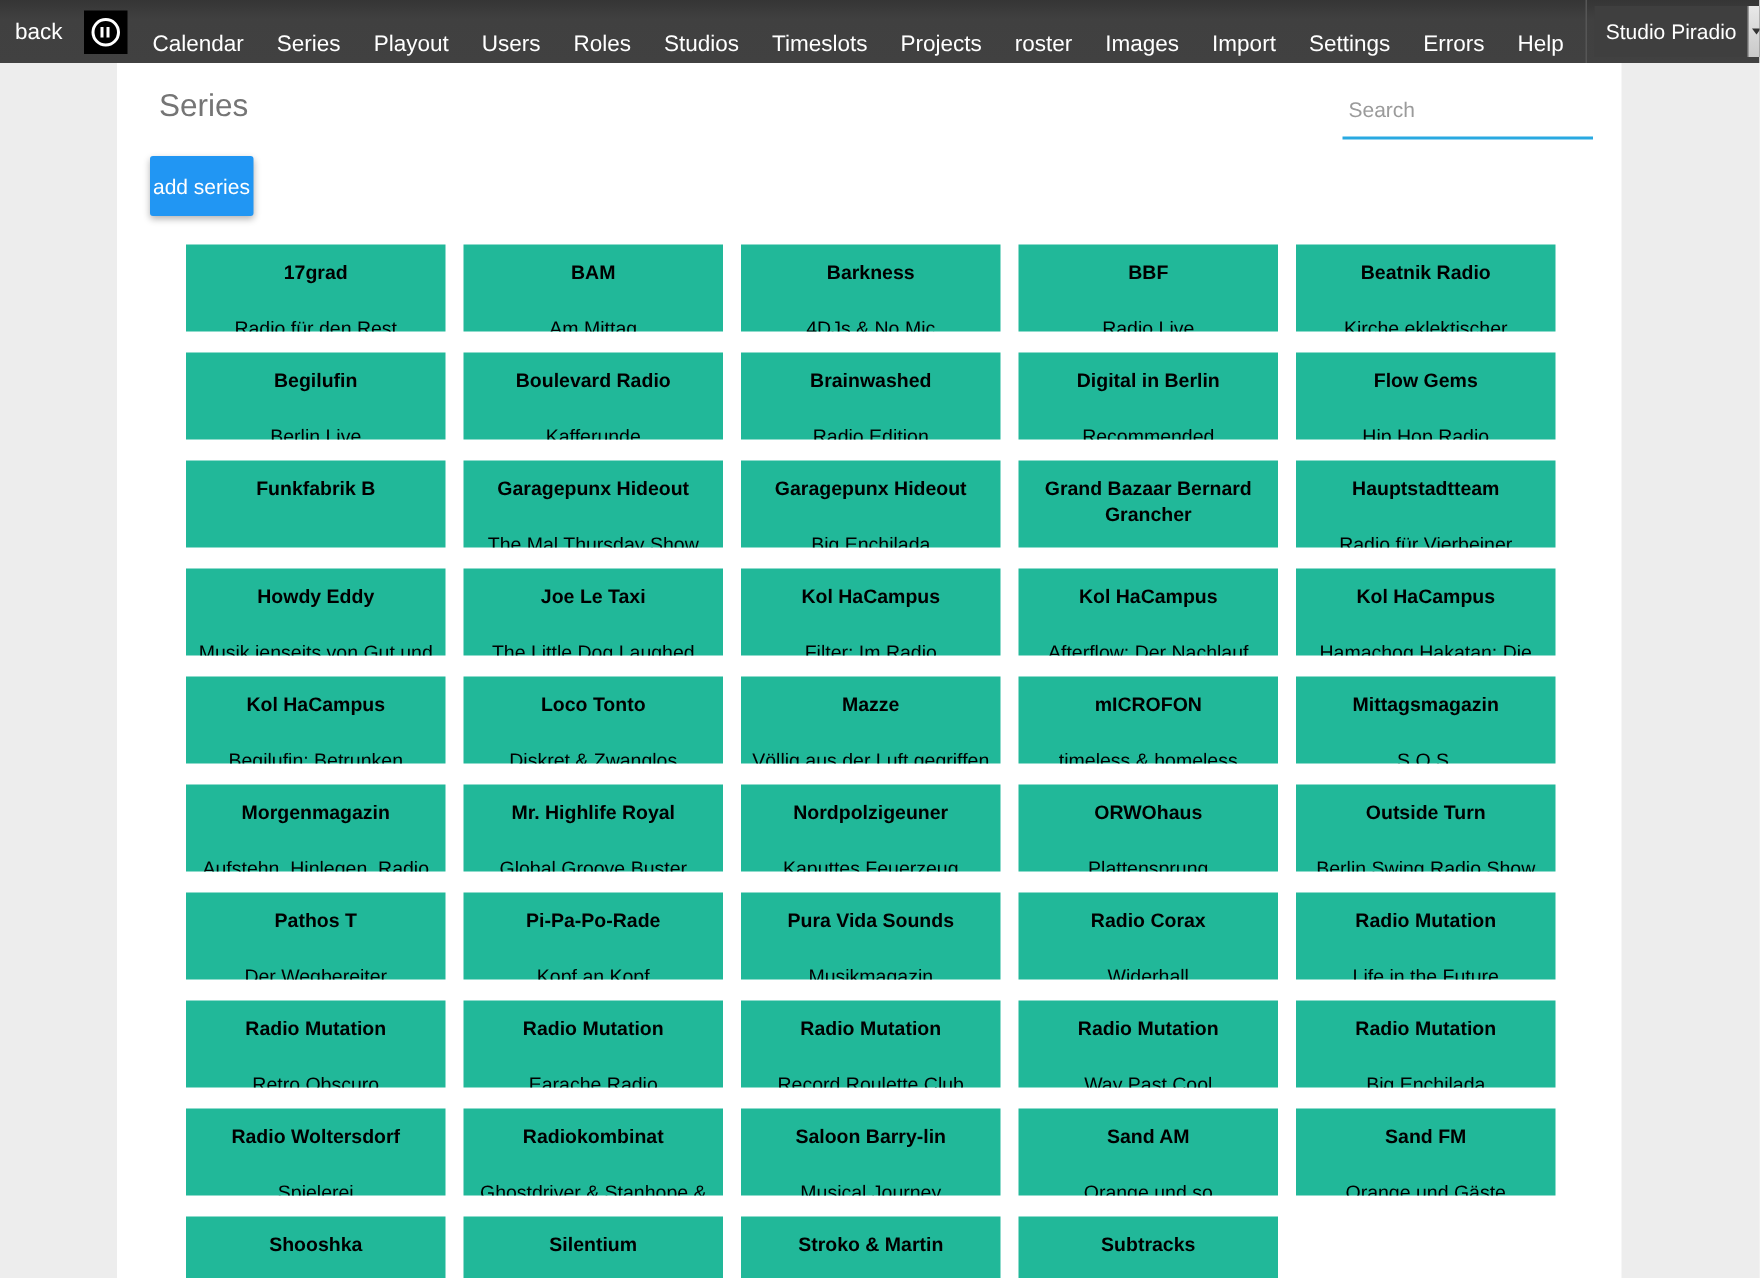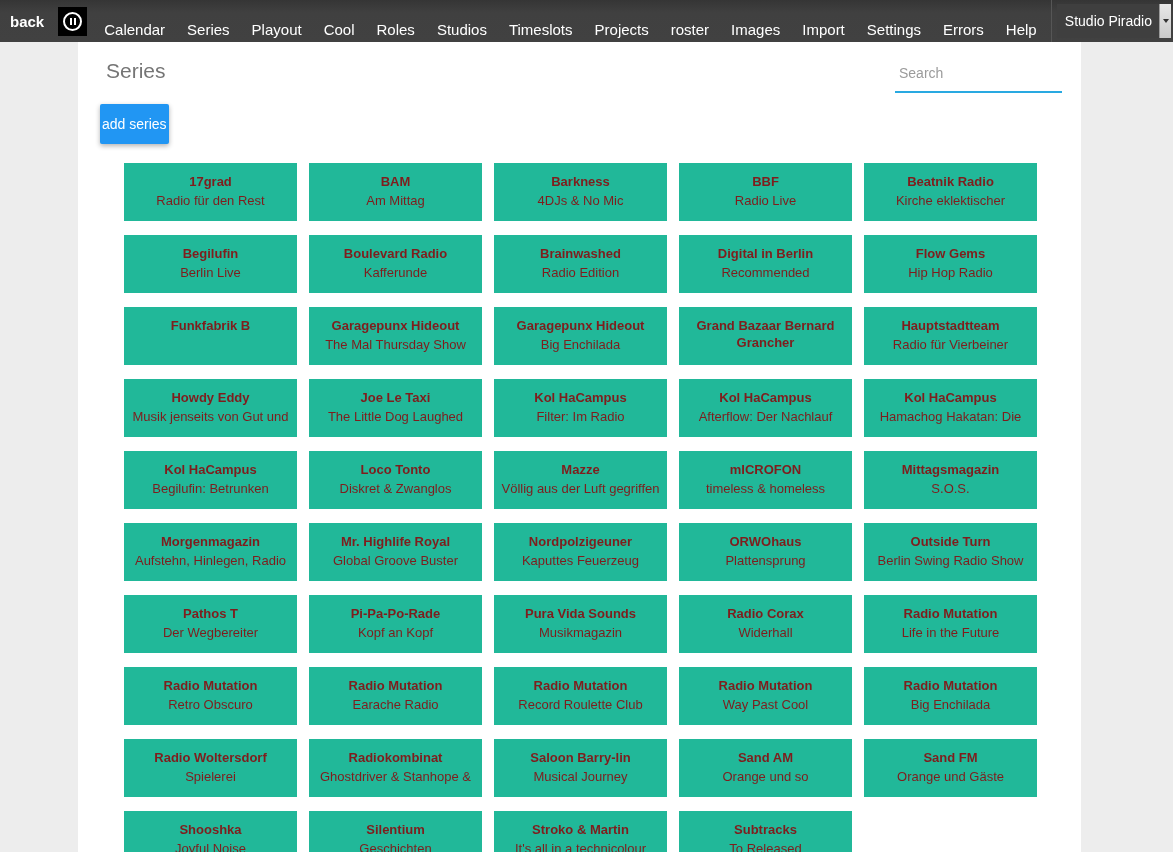--- a/index.html
+++ b/index.html
@@ -14,21 +14,21 @@
   .navbar {
     height: 42px;
     background: linear-gradient(180deg, #353535 0%, #404040 30%, #414141 100%);
     display: flex;
     align-items: center;
     color: #fff;
     font-size: 15px;
     white-space: nowrap;
   }
   .navbar a { color: #fff; text-decoration: none; }
-  .nav-back { padding: 0 14px 0 10px; cursor: pointer; font-weight: bold; }
+  .nav-back { padding: 0 14px 0 10px; cursor: pointer; }
   .nav-logo {
     width: 29px; height: 29px;
     background: #000;
     display: flex; align-items: center; justify-content: center;
     margin-right: 6px;
     flex: 0 0 auto;
   }
   .nav-logo .circle {
     width: 19px; height: 19px;
     border: 2px solid #fff;
@@ -115,56 +115,56 @@
     margin: 19px 0 0 46px;
     display: grid;
     grid-template-columns: repeat(5, 173px);
     column-gap: 12px;
     row-gap: 14px;
     list-style: none;
   }
   .series-card {
     height: 58px;
     background: #21b899;
-    color: #7f1d1d;
+    color: #000000;
     text-align: center;
     overflow: hidden;
     padding: 0 6px;
     cursor: pointer;
   }
   .series-card .card-title {
     font-size: 13px;
     font-weight: bold;
     line-height: 17px;
     margin-top: 10px;
   }
   .series-card .card-subtitle {
     font-size: 13px;
     line-height: 16px;
-    margin-top: 3px;
+    margin-top: 21px;
     white-space: nowrap;
     overflow: hidden;
   }
 </style>
 </head>
 <body>
 
 <div class="navbar">
   <a class="nav-back">back</a>
   <div class="nav-logo">
     <div class="circle">
         <span class="bar"></span>
         <span class="bar"></span>
       </div>
   </div>
   <div class="nav-items">
       <a class="nav-item">Calendar</a>
       <a class="nav-item">Series</a>
       <a class="nav-item">Playout</a>
-      <a class="nav-item">Cool</a>
+      <a class="nav-item">Users</a>
       <a class="nav-item">Roles</a>
       <a class="nav-item">Studios</a>
       <a class="nav-item">Timeslots</a>
       <a class="nav-item">Projects</a>
       <a class="nav-item">roster</a>
       <a class="nav-item">Images</a>
       <a class="nav-item">Import</a>
       <a class="nav-item">Settings</a>
       <a class="nav-item">Errors</a>
       <a class="nav-item">Help</a>

